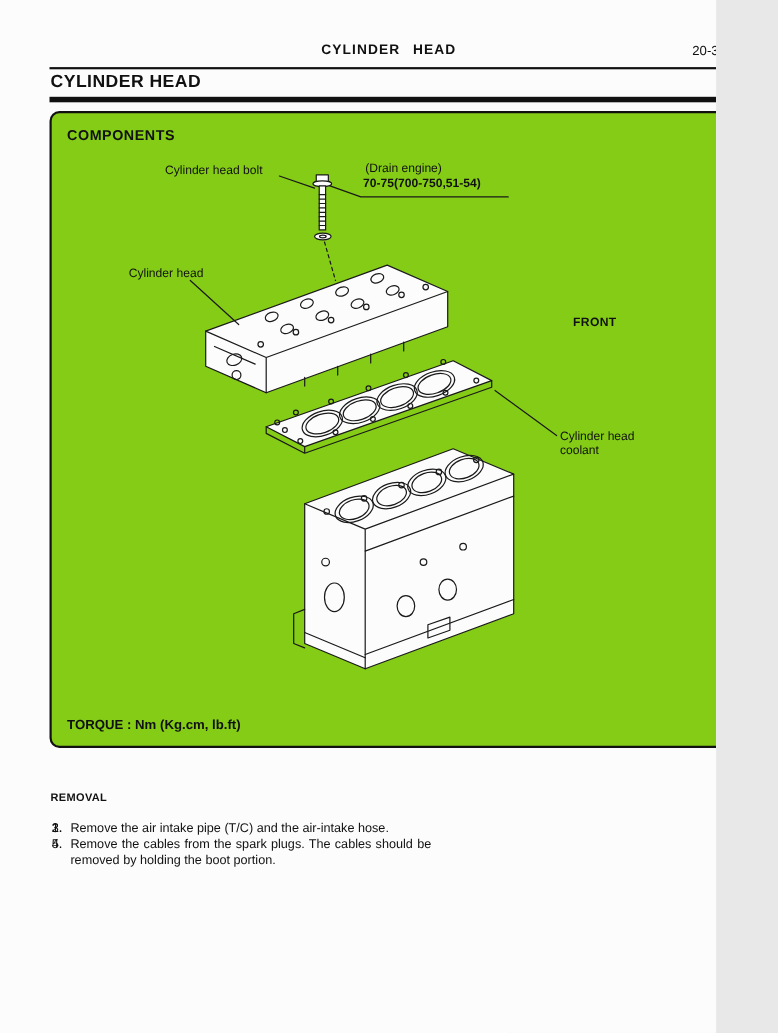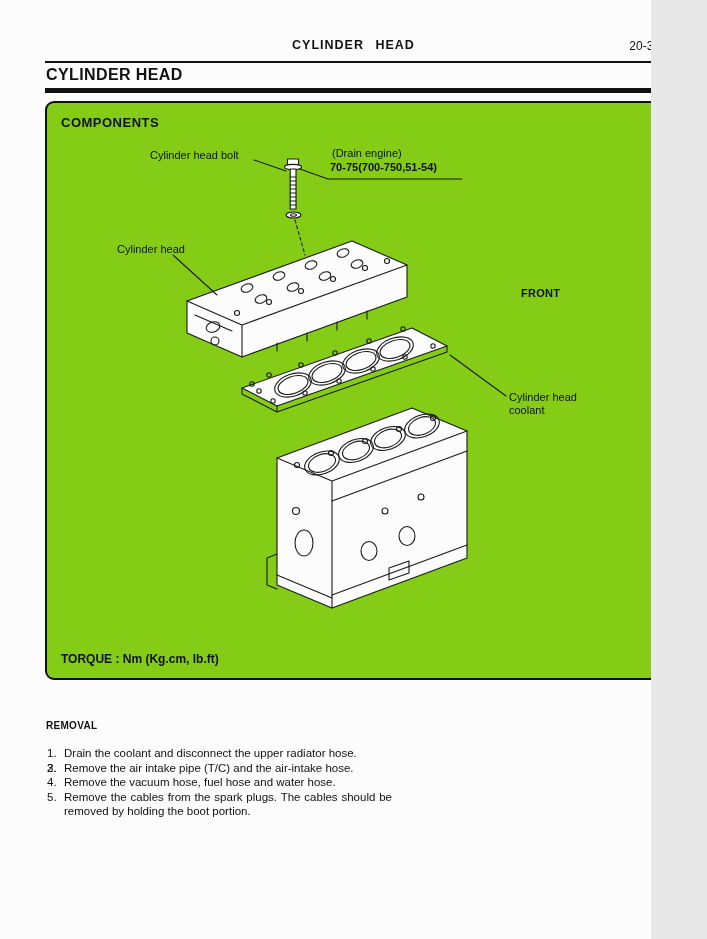--- a/index.html
+++ b/index.html
@@ -197,29 +197,29 @@
       <div>coolant</div>
     </div>
 
     <p class="torque-note">TORQUE : Nm (Kg.cm, lb.ft)</p>
   </section>
 
   <h2 class="removal-heading">REMOVAL</h2>
 
   <div class="steps">
     <div class="step">
-      <span class="num">1.</span><span>Drain the coolant and disconnect the upper radiator hose.</span>
+      <span class="num">1.</span>
     </div>
     <div class="step">
       <span class="num">2.</span>
     </div>
     <div class="step">
       <span class="num">3.</span><span>Remove the air intake pipe (T/C) and the air-intake hose.</span>
     </div>
     <div class="step">
-      <span class="num">4.</span><span>Remove the vacuum hose, fuel hose and water hose.</span>
+      <span class="num">4.</span>
     </div>
     <div class="step">
       <span class="num">5.</span><span>Remove the cables from the spark plugs. The cables should be removed by holding the boot portion.</span>
     </div>
   </div>
 
 </div>
 
 </body></html>

